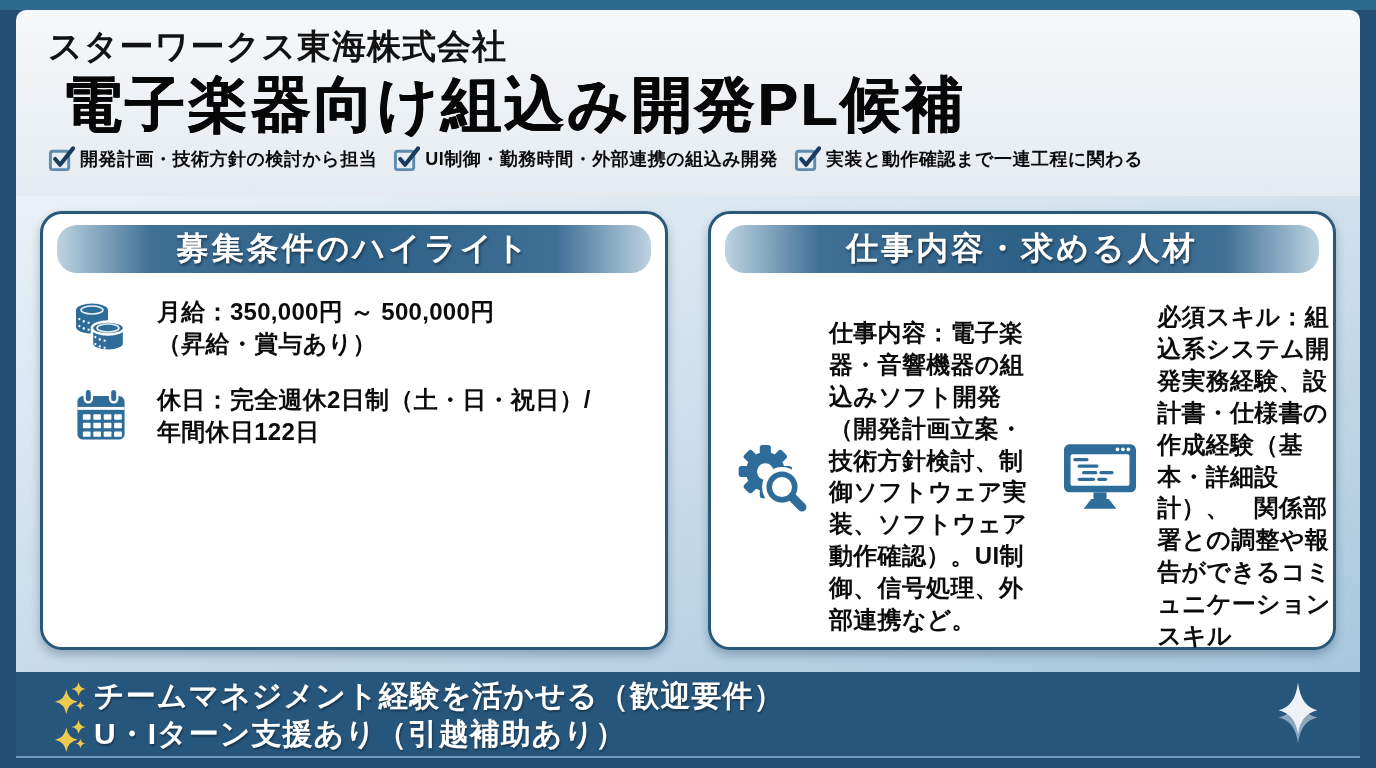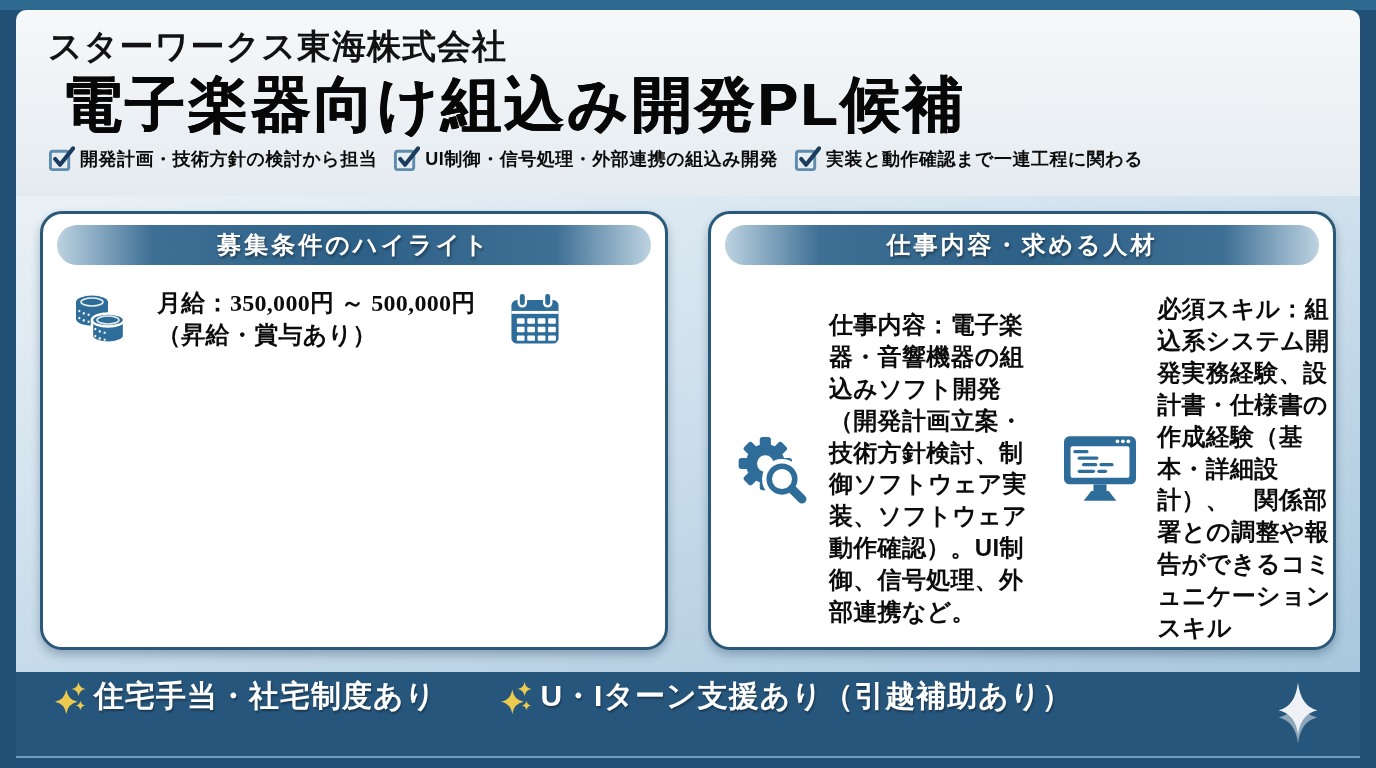--- a/index.html
+++ b/index.html
@@ -27,26 +27,26 @@
   .middle {
     position:absolute; left:16px; right:16px; top:196px; height:476px;
     background:linear-gradient(165deg,#eaf1f6 0%,#d2e2ee 40%,#a8c7dd 100%);
     display:flex; gap:40px; padding:15px 24px 22px 24px;
   }
   .card {
     flex:1 1 0; background:#ffffff; border:3px solid #2a5878; border-radius:22px;
     padding:11px 14px 14px 14px; box-shadow:0 5px 10px rgba(17,48,77,.3); position:relative;
   }
   .card-head {
-    height:40px; border-radius:20px; display:flex; align-items:center; justify-content:center;
+    height:48px; border-radius:20px; display:flex; align-items:center; justify-content:center;
     background:linear-gradient(90deg,#bdd3e1 0%,#3e6f95 16%,#2e6188 50%,#3e6f95 84%,#bdd3e1 100%);
-    color:#ffffff; font-size:24px; font-weight:800; letter-spacing:3px;
+    color:#ffffff; font-size:32px; font-weight:800; letter-spacing:3px;
     text-shadow:1px 2px 3px rgba(0,0,0,.45);
   }
-  .rows-left { display:flex; flex-direction:row; gap:25px; padding:23px 2px 0 10px;font-family:Liberation Serif, serif; }
+  .rows-left { display:flex; flex-direction:column; gap:25px; padding:23px 2px 0 10px; }
   .row { display:flex; align-items:center; gap:22px; }
   .row-icon { flex:0 0 68px; display:flex; justify-content:center; }
   .row-text { font-size:24px; font-weight:800; color:#0c0c0c; line-height:1.32; letter-spacing:0.3px; white-space:pre-line; }
 
   .rows-right { display:flex; flex-direction:row; gap:42px; padding:28px 0 0 4px; }
   .row-r { display:flex; align-items:center; gap:14px; }
   .row-r .row-icon { flex:0 0 86px; }
   .row-r .row-text { white-space:normal; margin-right:-26px; font-size:24px; line-height:1.33; }
 
   
@@ -76,21 +76,21 @@
           <rect x="2.5" y="6.5" width="19" height="19" rx="2.5" fill="none" stroke="#5f8cae" stroke-width="3"></rect>
           <path d="M7.5 14.5 L12.5 20.5 L26 3.5" fill="none" stroke="#1b3c5e" stroke-width="4.2" stroke-linecap="round" stroke-linejoin="round"></path>
         </svg>
         <span>開発計画・技術方針の検討から担当</span>
       </div>
       <div class="check">
         <svg width="27" height="27" viewBox="0 0 28 28">
           <rect x="2.5" y="6.5" width="19" height="19" rx="2.5" fill="none" stroke="#5f8cae" stroke-width="3"></rect>
           <path d="M7.5 14.5 L12.5 20.5 L26 3.5" fill="none" stroke="#1b3c5e" stroke-width="4.2" stroke-linecap="round" stroke-linejoin="round"></path>
         </svg>
-        <span>UI制御・信号処理・外部連携の組込み開発</span>
+        <span>UI制御・勤務時間・外部連携の組込み開発</span>
       </div>
       <div class="check">
         <svg width="27" height="27" viewBox="0 0 28 28">
           <rect x="2.5" y="6.5" width="19" height="19" rx="2.5" fill="none" stroke="#5f8cae" stroke-width="3"></rect>
           <path d="M7.5 14.5 L12.5 20.5 L26 3.5" fill="none" stroke="#1b3c5e" stroke-width="4.2" stroke-linecap="round" stroke-linejoin="round"></path>
         </svg>
         <span>実装と動作確認まで一連工程に関わる</span>
       </div>
     </div>
   </div>
@@ -142,20 +142,22 @@
                   <rect x="23.5" y="39.5" width="8.5" height="6" rx="1"></rect>
                   <rect x="35" y="39.5" width="8.5" height="6" rx="1"></rect>
                   <rect x="46.5" y="39.5" width="8.5" height="6" rx="1"></rect>
                 <rect x="12" y="49" width="8.5" height="6" rx="1"></rect>
                   <rect x="23.5" y="49" width="8.5" height="6" rx="1"></rect>
                   <rect x="35" y="49" width="8.5" height="6" rx="1"></rect>
                   <rect x="46.5" y="49" width="8.5" height="6" rx="1"></rect>
               </g>
             </svg>
           </span>
+          <span class="row-text">休日：完全週休2日制（土・日・祝日）/
+年間休日122日</span>
         </div>
 
       </div>
     </div>
 
     <div class="card">
       <div class="card-head">仕事内容・求める人材</div>
       <div class="rows-right">
 
         <div class="row-r">
@@ -210,22 +212,24 @@
   </div>
 
   <div class="footer">
     <div class="f-line">
       <span class="f-item">
         <svg width="34" height="34" viewBox="0 0 36 36" fill="#ecc94f">
           <path d="M13 10 Q14.8 21.2 25 23 Q14.8 24.8 13 36 Q11.2 24.8 1 23 Q11.2 21.2 13 10 Z"></path>
           <path d="M26 2 Q27 8.5 33.5 9.5 Q27 10.5 26 17 Q25 10.5 18.5 9.5 Q25 8.5 26 2 Z"></path>
           <path d="M28 22 Q28.7 26.3 33 27 Q28.7 27.7 28 32 Q27.3 27.7 23 27 Q27.3 26.3 28 22 Z"></path>
         </svg>
-        <span>住宅手当・社宅制度あり</span>
+        <span>チームマネジメント経験を活かせる（歓迎要件）</span>
       </span>
+    </div>
+    <div class="f-line">
       <span class="f-item">
         <svg width="34" height="34" viewBox="0 0 36 36" fill="#ecc94f">
           <path d="M13 10 Q14.8 21.2 25 23 Q14.8 24.8 13 36 Q11.2 24.8 1 23 Q11.2 21.2 13 10 Z"></path>
           <path d="M26 2 Q27 8.5 33.5 9.5 Q27 10.5 26 17 Q25 10.5 18.5 9.5 Q25 8.5 26 2 Z"></path>
           <path d="M28 22 Q28.7 26.3 33 27 Q28.7 27.7 28 32 Q27.3 27.7 23 27 Q27.3 26.3 28 22 Z"></path>
         </svg>
         <span>U・Iターン支援あり（引越補助あり）</span>
       </span>
     </div>
     <span class="diamond">

